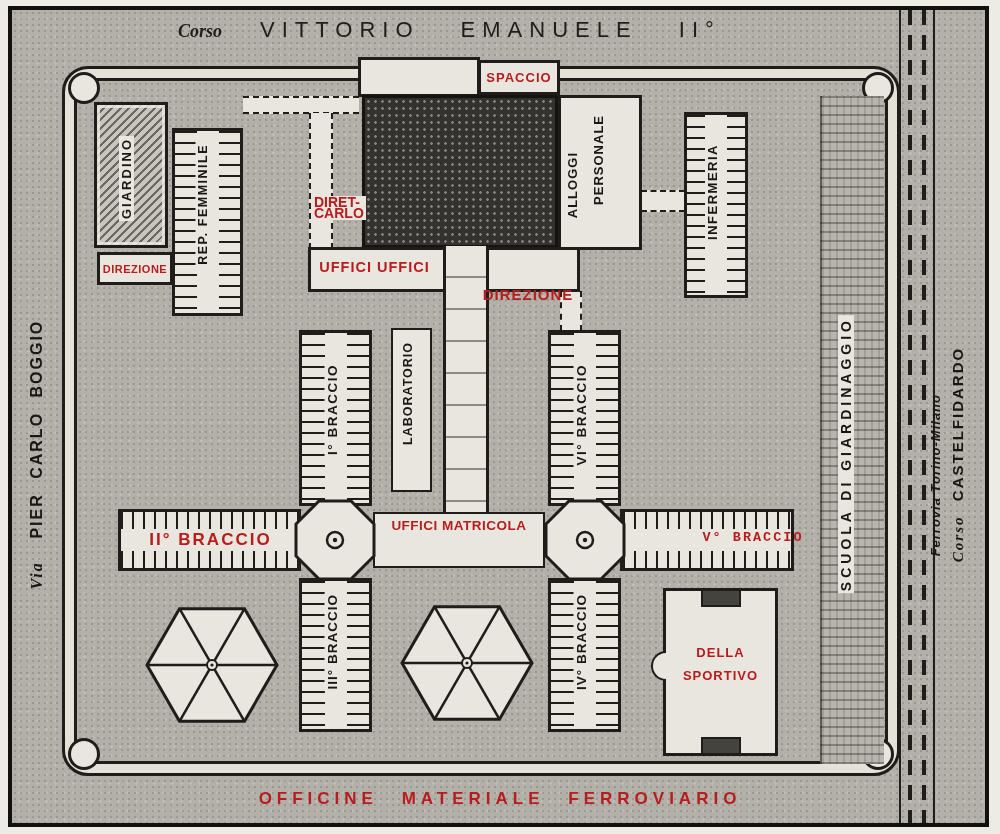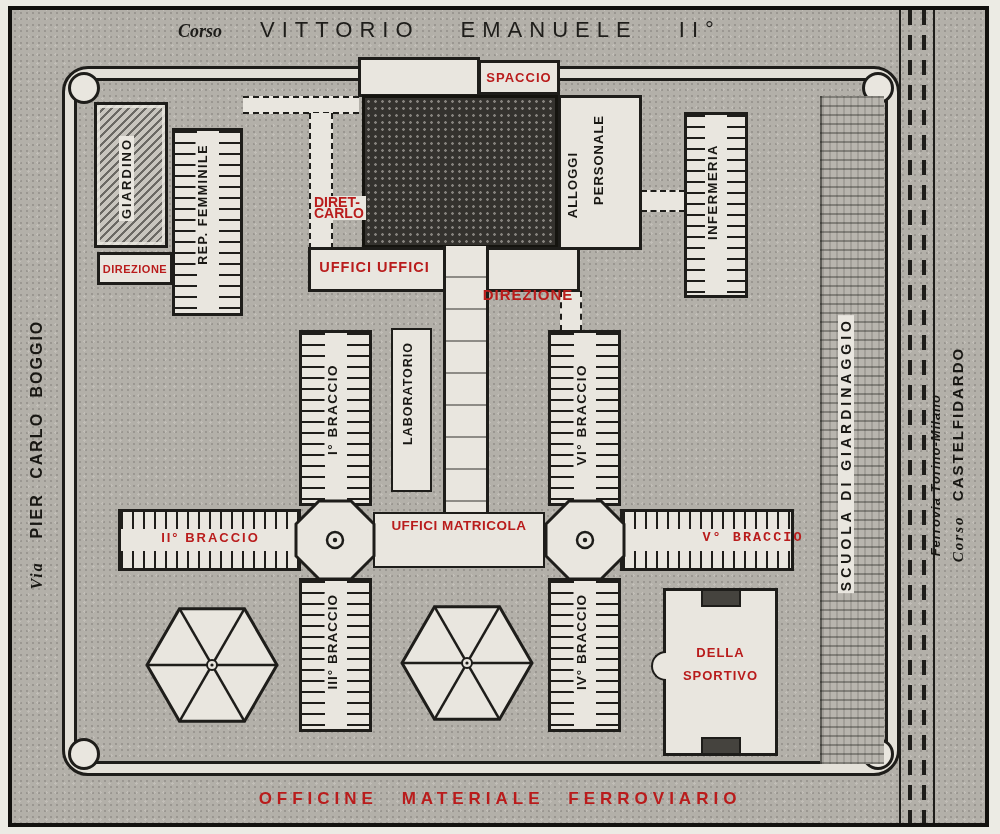--- a/index.html
+++ b/index.html
@@ -128,21 +128,21 @@
   #lbl-giardino{left:119px;top:136px;font-size:13px;letter-spacing:2px;}
   #lbl-repf{left:196px;top:142px;font-size:12.5px;letter-spacing:1.5px;}
   #lbl-infermeria{left:705px;top:142px;font-size:13px;letter-spacing:1.5px;}
   #lbl-alloggi{left:565px;top:150px;font-size:13px;letter-spacing:1px;background:transparent;}
   #lbl-personale{left:591px;top:113px;font-size:13px;letter-spacing:1px;background:transparent;}
   #lbl-laboratorio{left:401px;top:340px;font-size:12.5px;letter-spacing:1px;}
   #lbl-b1{left:325px;top:362px;font-size:13.5px;letter-spacing:1.5px;}
   #lbl-b6{left:574px;top:362px;font-size:13.5px;letter-spacing:1.5px;}
   #lbl-b3{left:325px;top:592px;font-size:13.5px;letter-spacing:1px;}
   #lbl-b4{left:574px;top:592px;font-size:13.5px;letter-spacing:1px;}
-  #lbl-b2{left:138px;top:530px;width:145px;text-align:center;font-size:13px;letter-spacing:2px;}
+  #lbl-b2{left:138px;top:530px;width:145px;text-align:center;font-size:17px;letter-spacing:2px;}
   #lbl-b5{left:683px;top:530px;width:140px;text-align:center;font-size:13.5px;letter-spacing:2px;font-family:Liberation Mono, monospace;}
   #lbl-scuola{left:838px;top:315px;font-size:14px;letter-spacing:4px;}
 
   
   #street-top{left:178px;top:17px;z-index:6;display:flex;align-items:baseline;gap:38px;}
   #street-top .prefix{font-family:"Liberation Serif",serif;font-style:italic;font-weight:600;font-size:18px;}
   #street-top .name{font-weight:400;font-size:22px;letter-spacing:7px;word-spacing:28px;}
   #street-bottom{left:120px;top:789px;width:760px;text-align:center;font-weight:700;
     font-size:17px;letter-spacing:5px;word-spacing:14px;z-index:6;}
   #street-left{left:28px;top:318px;font-size:16px;letter-spacing:2px;word-spacing:8px;background:transparent;}

